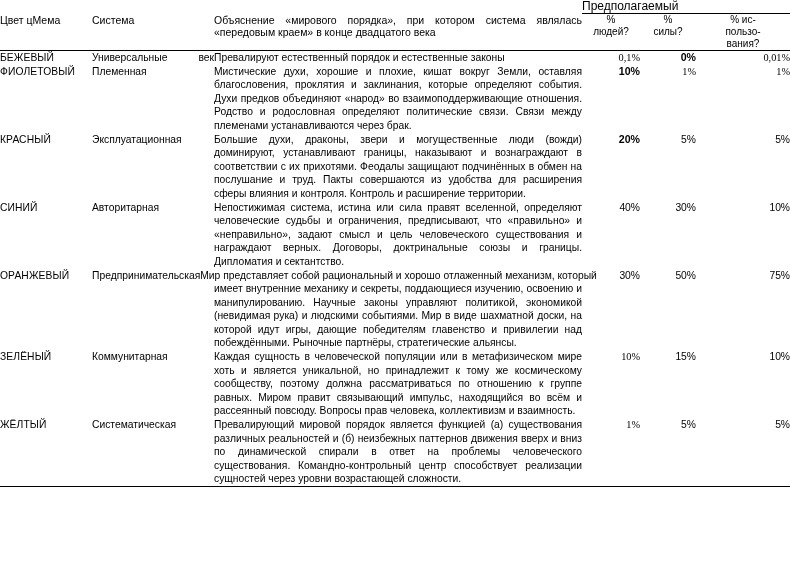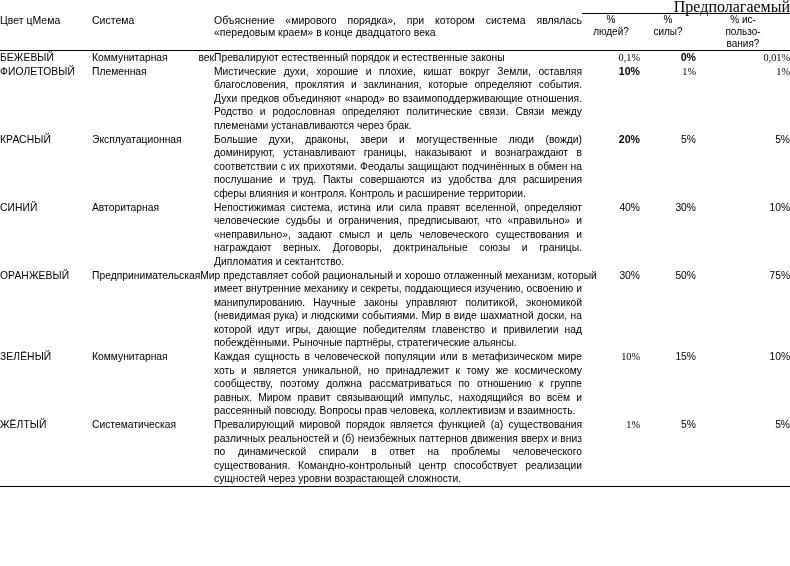--- a/index.html
+++ b/index.html
@@ -39,26 +39,25 @@
   .c-expl   { width: 368px; }
   .c-p1     { width: 58px;  }
   .c-p2     { width: 56px;  }
   .c-p3     { width: 94px;  }
 
   
   .hdr-group-row td {
     padding: 0 0 2px 0;
   }
   .group-title {
-    text-align: right;
-    font-size: 16px;
+    text-align: left;
+    font-size: 12px;
     line-height: 13px;
     padding-top: 2px;
     padding-bottom: 2px;
-    font-family: Liberation Serif, serif;
   }
   .group-rule {
     border-bottom: 1.6px solid #000;
   }
 
   .hdr-cell {
     font-size: 10.5px;
     line-height: 12.5px;
     padding-top: 6px;
     padding-bottom: 6px;
@@ -181,21 +180,21 @@
       </td>
       <td class="hdr-cell hdr-pct rule-thick">
         <span class="wrap">% ис-</span>
         <span class="wrap">пользо-</span>
         <span class="wrap">вания?</span>
       </td>
     </tr>
 
     <tr class="row">
       <td class="cell-color">БЕЖЕВЫЙ</td>
-      <td class="cell-system">Коммунитарная век</td>
+      <td class="cell-system">Универсальные век</td>
       <td class="cell-expl">Превалируют естественный порядок и естественные законы</td>
       <td class="cell-pct num-serif">0,1%</td>
       <td class="cell-pct num-serif bold">0%</td>
       <td class="cell-pct num-serif">0,01%</td>
     </tr>
 
     <tr class="row">
       <td class="cell-color">ФИОЛЕТОВЫЙ</td>
       <td class="cell-system nojust">Племенная</td>
       <td class="cell-expl">Мистические духи, хорошие и плохие, кишат вокруг Земли, оставляя благословения, проклятия и заклинания, которые определяют события. Духи предков объединяют «народ» во взаимоподдерживающие отношения. Родство и родословная определяют политические связи. Связи между племенами устанавливаются через брак.</td>

